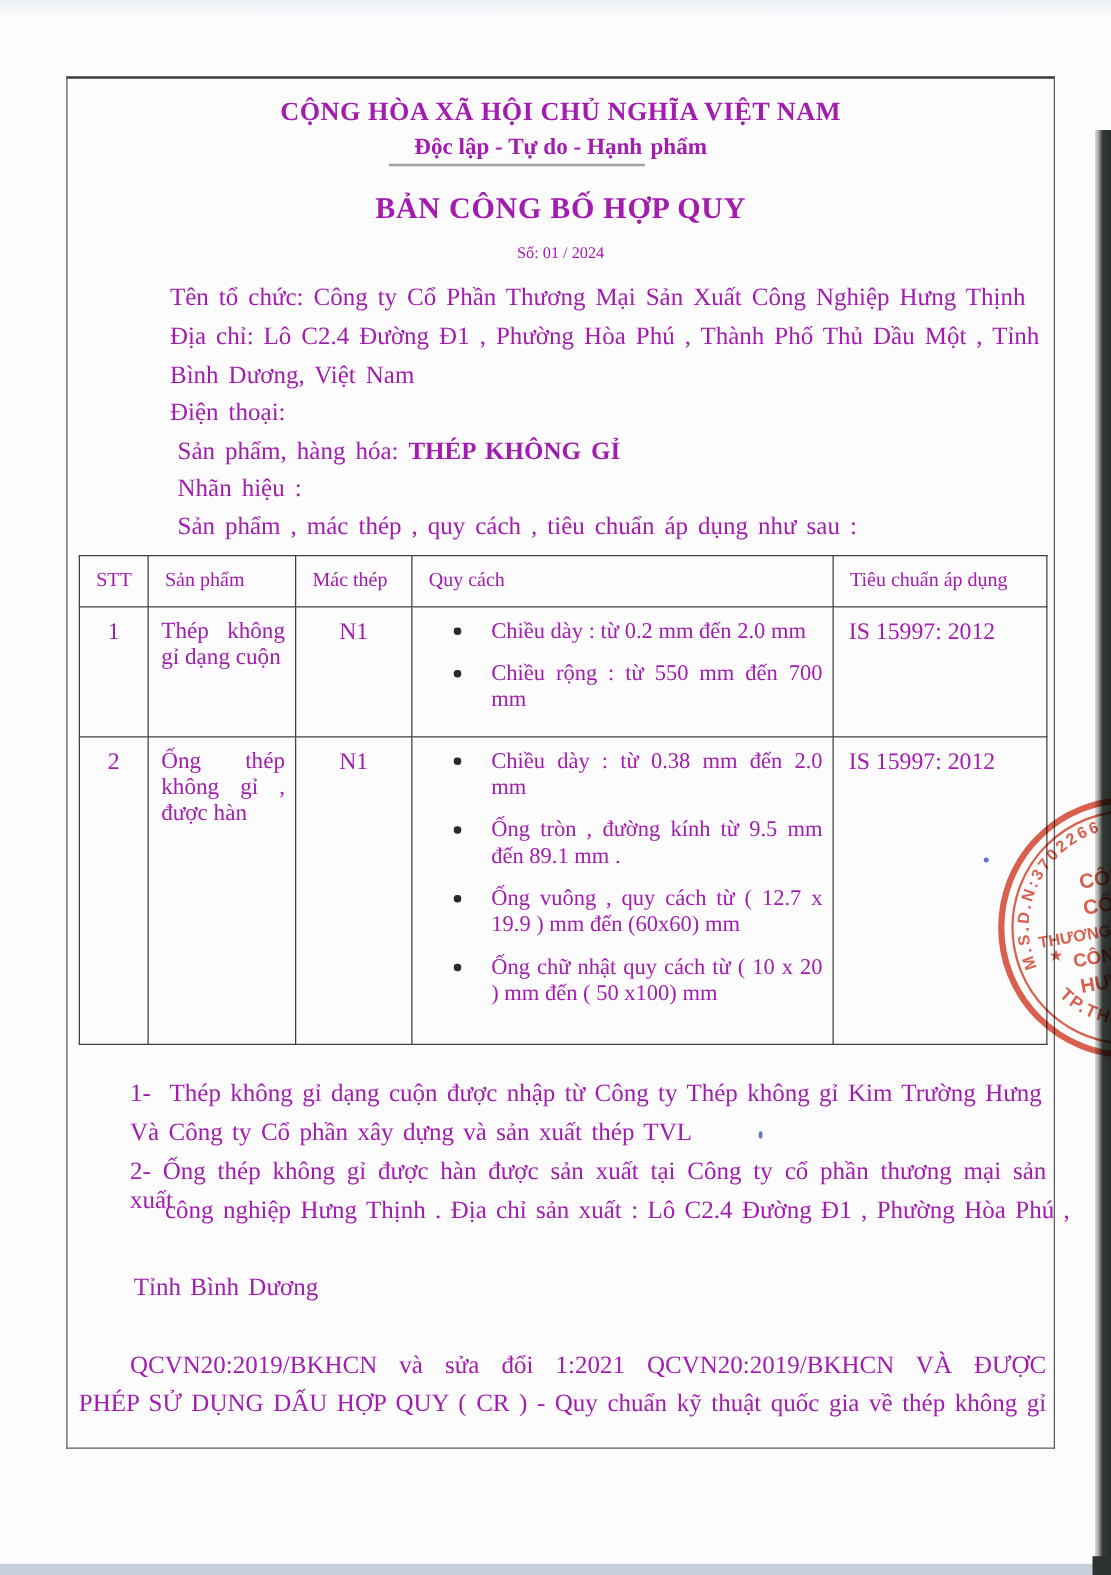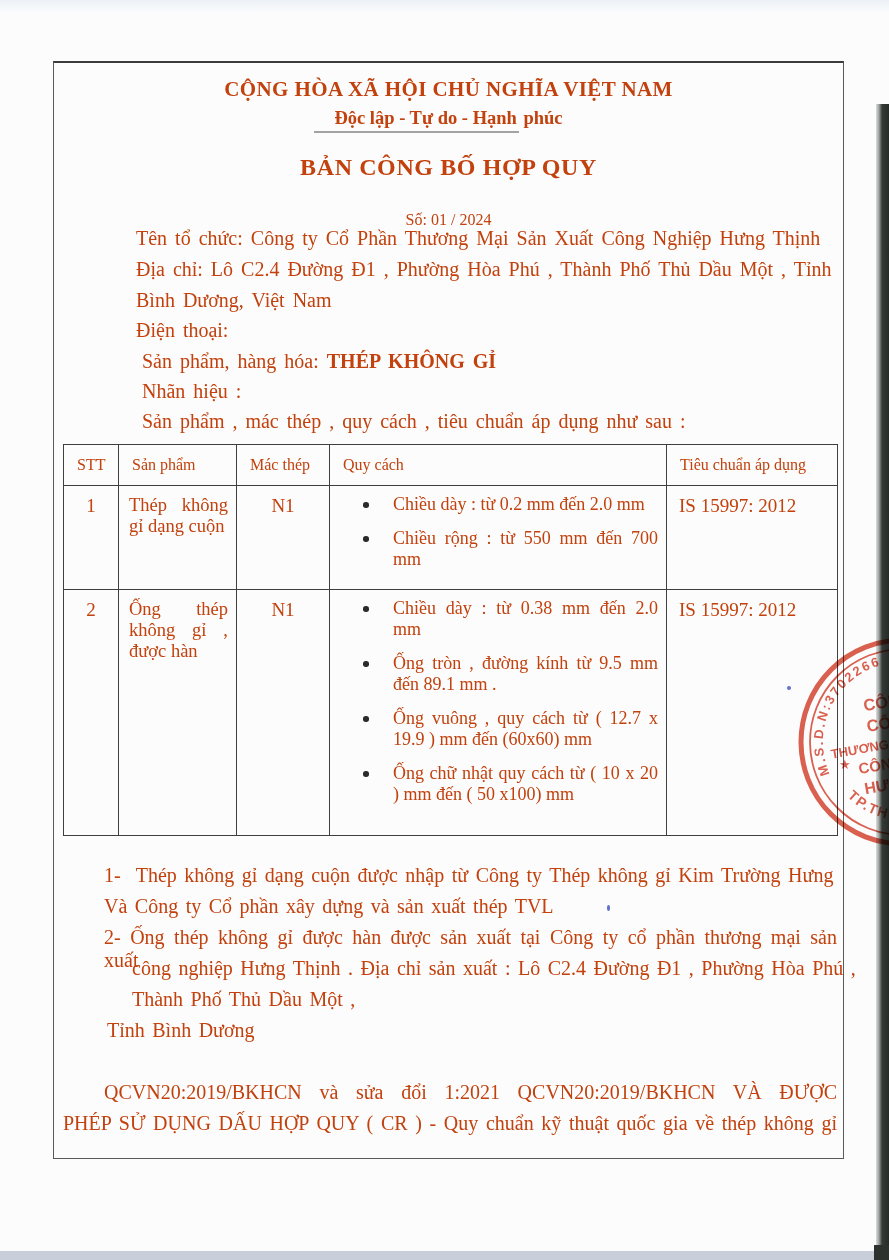--- a/index.html
+++ b/index.html
@@ -1,41 +1,41 @@
 <!DOCTYPE html>
 <html><head>
 <meta charset="utf-8">
 <style>
   html,body{margin:0;padding:0;}
   body{background:#e9e9e9;}
   .page{
     position:relative; width:889px; height:1260px; margin:0 auto;
     background:#fcfcfd; overflow:hidden;
     font-family:"Liberation Serif","DejaVu Serif",serif;
-    color:#c2410c;
+    color:#a21caf;
   }
   .top-tint{position:absolute;left:0;top:0;width:889px;height:14px;
     background:linear-gradient(180deg,#edf1f6 0%,rgba(255,255,255,0) 100%);}
   
   .edge-right{position:absolute;top:104px;left:876px;width:13px;height:1156px;
     background:linear-gradient(90deg,#dbdedd 0px,#9da29f 3px,#363a37 6px,#272b28 13px);}
   .edge-bottom{position:absolute;left:0;top:1251px;width:889px;height:9px;background:#c9cedb;}
   .edge-corner{position:absolute;left:874px;top:1245px;width:15px;height:15px;background:#2e322f;}
   .ink-dot{position:absolute;border-radius:50%;background:#3a50c2;opacity:.8;}
 
   .frame{
     position:absolute;left:53px;top:61px;width:791px;height:1098px;
     box-sizing:border-box;border:1.6px solid #5a5a5a;border-top:2.4px solid #3c3c3c;
   }
   .center{position:absolute;left:0;width:100%;text-align:center;}
   .nat-title{top:14px;font-size:21px;font-weight:bold;letter-spacing:.4px;}
   .motto{top:45px;font-size:18.5px;font-weight:bold;}
   .motto .ul{border-bottom:2px solid #a3a3a3;padding:0 2px 3px 20px;margin-left:-20px;}
   .doc-title{top:91px;font-size:24px;font-weight:bold;letter-spacing:.6px;}
-  .doc-number{top:148px;font-size:16px;}
+  .doc-number{top:131px;font-size:13px;}
 
   .line{position:absolute;font-size:20px;word-spacing:3px;white-space:nowrap;margin-left:32px;}
   .org1{left:50px;top:164px;} .org2{left:50px;top:195px;}
   .org3{left:50px;top:226px;} .org4{left:50px;top:256px;}
   .prod1{left:56px;top:287px;text-align:right;} .prod2{left:56px;top:317px;} .prod3{left:56px;top:347px;}
   .bold{font-weight:bold;}
 
   table.spec{
     position:absolute;left:9px;top:381px;width:774px;
     border-collapse:collapse;table-layout:fixed;
@@ -78,21 +78,21 @@
 </head>
 <body>
 
 <div class="page">
   <div class="top-tint"></div>
 
   <div class="frame">
     <div class="center nat-title">CỘNG HÒA XÃ HỘI CHỦ NGHĨA VIỆT NAM</div>
     <div class="center motto">
       <span class="ul">Độc lập - Tự do - Hạnh</span>
-      <span>phúc</span>
+      <span>phẩm</span>
     </div>
     <div class="center doc-title">BẢN CÔNG BỐ HỢP QUY</div>
     <div class="center doc-number">Số: 01 / 2024</div>
 
     <div class="line org1">Tên tổ chức: Công ty Cổ Phần Thương Mại Sản Xuất Công Nghiệp Hưng Thịnh</div>
     <div class="line org2">Địa chỉ: Lô C2.4 Đường Đ1 , Phường Hòa Phú , Thành Phố Thủ Dầu Một , Tỉnh</div>
     <div class="line org3">Bình Dương, Việt Nam</div>
     <div class="line org4">Điện thoại:</div>
 
     <div class="line prod1">
@@ -169,21 +169,20 @@
           </td>
           <td class="standard">IS 15997: 2012</td>
         </tr>
       </tbody>
     </table>
 
     <div class="note n1a"><span>1-</span>&nbsp;&nbsp;<span>Thép không gỉ dạng cuộn được nhập từ Công ty Thép không gỉ Kim Trường Hưng</span></div>
     <div class="note n1b">Và Công ty Cổ phần xây dựng và sản xuất thép TVL</div>
     <div class="note n2a"><span>2-</span> <span>Ống thép không gỉ được hàn được sản xuất tại Công ty cổ phần thương mại sản xuất</span></div>
     <div class="note n2b">công nghiệp Hưng Thịnh . Địa chỉ sản xuất : Lô C2.4 Đường Đ1 , Phường Hòa Phú ,</div>
-    <div class="note n2c">Thành Phố Thủ Dầu Một ,</div>
     <div class="note n3">Tỉnh Bình Dương</div>
     <div class="note q1">QCVN20:2019/BKHCN và sửa đổi 1:2021 QCVN20:2019/BKHCN VÀ ĐƯỢC</div>
     <div class="note q2">PHÉP SỬ DỤNG DẤU HỢP QUY ( CR ) - Quy chuẩn kỹ thuật quốc gia về thép không gỉ</div>
   </div>
 
   <svg class="stamp" viewBox="0 0 250 250">
     <circle cx="125" cy="125" r="102" fill="none" stroke="#d8503c" stroke-width="5"></circle>
     <circle cx="125" cy="125" r="93" fill="none" stroke="#d8503c" stroke-width="1.8"></circle>
     <path id="arcTop" d="M 52.5 158.8 A 80 80 0 0 1 181.6 68.4" fill="none"></path>
     <path id="arcBottom" d="M 65.2 175.1 A 78 78 0 0 0 184.8 175.1" fill="none"></path>

